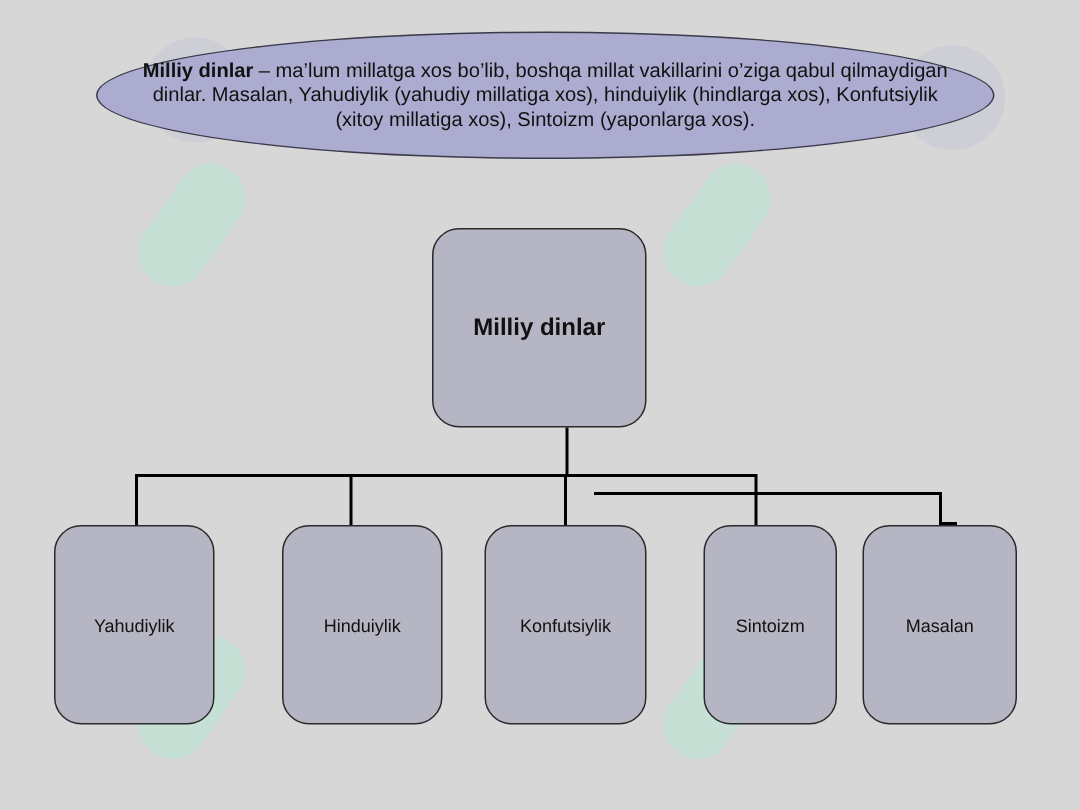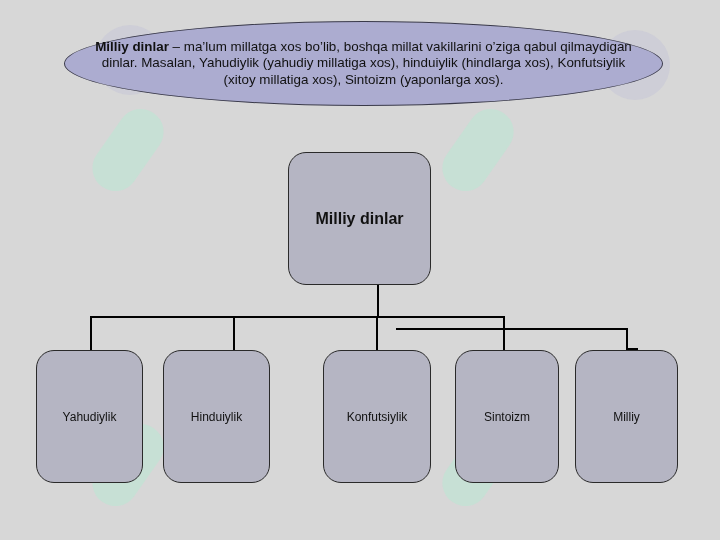--- a/index.html
+++ b/index.html
@@ -64,24 +64,24 @@
 <div class="line" style="left:233px;top:316px;width:2px;height:34px;"></div>
 <div class="line" style="left:376px;top:316px;width:2px;height:34px;"></div>
 <div class="line" style="left:503px;top:316px;width:2px;height:34px;"></div>
 <div class="line" style="left:396px;top:328px;width:232px;height:2px;"></div>
 <div class="line" style="left:626px;top:328px;width:2px;height:22px;"></div>
 <div class="line" style="left:626px;top:348px;width:12px;height:2px;"></div>
 
 <div class="box leaf" style="left:36px;width:107px;">
   <span>Yahudiylik</span>
 </div>
-<div class="box leaf" style="left:163px;width:107px;">
+<div class="box leaf" style="left:188px;width:107px;">
   <span>Hinduiylik</span>
 </div>
 <div class="box leaf" style="left:323px;width:108px;">
   <span>Konfutsiylik</span>
 </div>
-<div class="box leaf" style="left:455px;width:104px;text-align:right;">
+<div class="box leaf" style="left:469px;width:89px;text-align:right;">
   <span>Sintoizm</span>
 </div>
 <div class="box leaf" style="left:575px;width:103px;">
-  <span>Milliy</span>
+  <span>Masalan</span>
 </div>
 
 </body></html>

